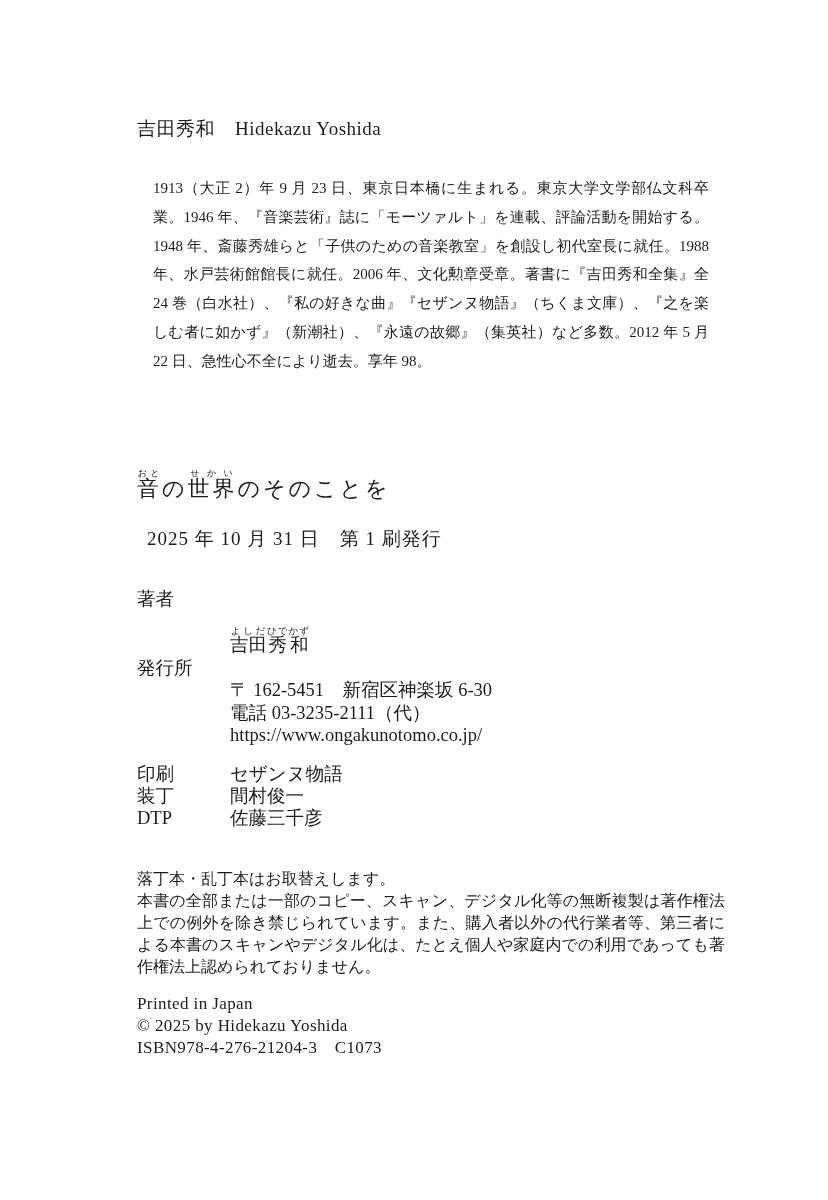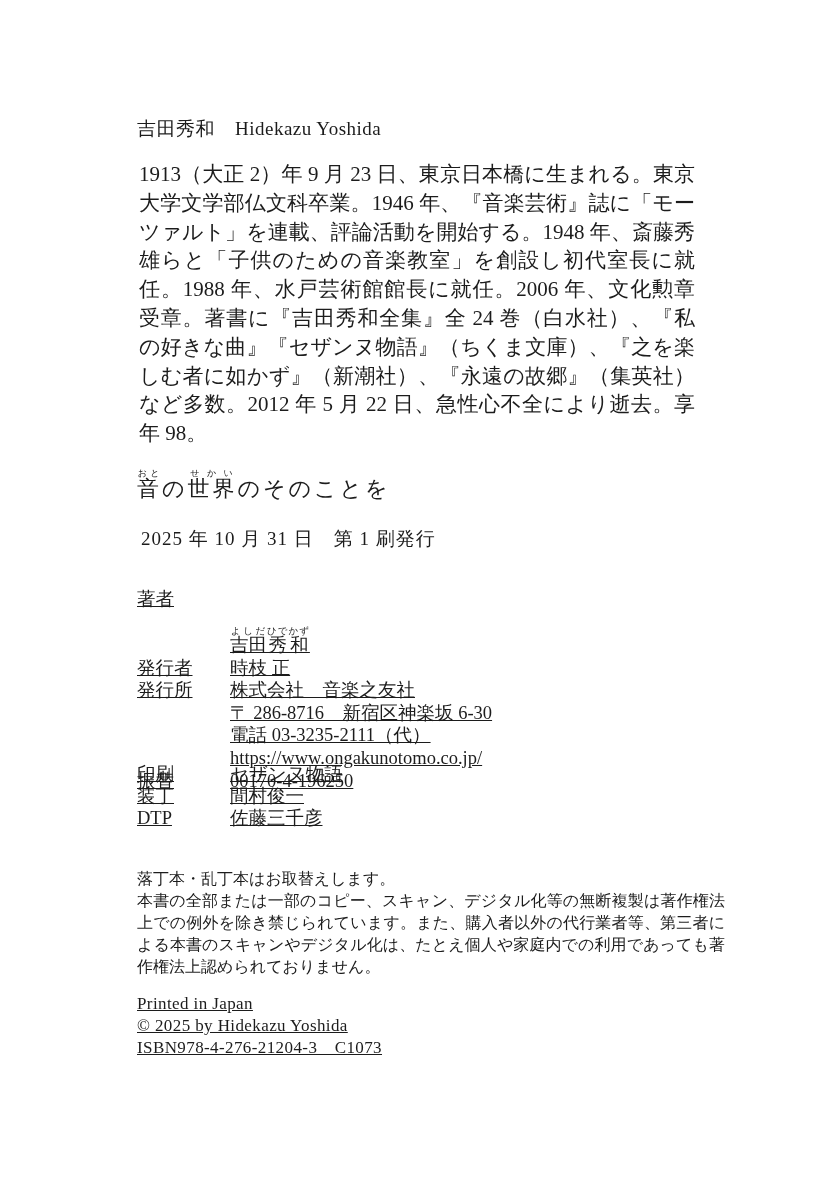--- a/index.html
+++ b/index.html
@@ -22,25 +22,25 @@
     top: 116px; left: 137px;
     font-size: 19px;
     letter-spacing: 0.5px;
     white-space: nowrap;
   }
   .author-heading .romaji { margin-left: 20px; letter-spacing: 0.5px; margin-top: 40px; }
 
   
   .bio {
     top: 158px; left: 137px; width: 556px;
-    font-size: 21px;
+    font-size: 15px;
     line-height: 28.8px;
     text-align: justify;
     text-justify: inter-character;
-    margin: 2px;
+    margin: 16px;
   }
 
   
   .book-title {
     top: 468px; left: 137px;
     font-size: 22px;
     font-weight: normal;
     letter-spacing: 3px;
     margin: 0;
     line-height: 34px;
@@ -48,33 +48,32 @@
   }
   ruby { ruby-position: over; }
   rt {
     font-size: 9px;
     letter-spacing: 2px;
     font-weight: normal;
   }
 
   
   .edition-line {
-    top: 526px; left: 141px;
+    top: 526px; left: 147px;
     font-size: 19px;
     letter-spacing: 1px;
     white-space: nowrap;
   }
 
   
   .credits { top: 588px; left: 137px; font-size: 18.5px; }
   .credits .row, .production .row {
     display: flex;
     line-height: 22.6px;
     white-space: nowrap;
-    text-decoration: underline;
   }
   .credits .label, .production .label {
     width: 93px;
     flex: 0 0 93px;
   }
   .credits .value rt { font-size: 9.5px; letter-spacing: 1px; margin-top: 38px; }
 
   
   .production { top: 763px; left: 137px; font-size: 18.5px; }
   .production .row { line-height: 22px; }
@@ -92,21 +91,21 @@
     font-family: Liberation Serif, serif;
   }
 
   
   .footer {
     top: 993px; left: 137px;
     font-size: 17px;
     line-height: 22px;
     letter-spacing: 0.4px;
   }
-  .footer div { white-space: nowrap; text-decoration: underline; }
+  .footer div { white-space: nowrap; }
 </style>
 </head>
 <body>
 
 <div>
 
   <div class="abs author-heading">
     <span>吉田秀和</span><span class="romaji">Hidekazu Yoshida</span>
   </div>
 
@@ -115,42 +114,33 @@
   <h1 class="abs book-title"><ruby><span>音</span><rt>おと</rt></ruby><span>の</span><ruby><span>世界</span><rt>せかい</rt></ruby><span>のそのことを</span></h1>
 
   <div class="abs edition-line">2025 年 10 月 31 日　第 1 刷発行</div>
 
   <div class="abs credits">
     <div class="row">
       <span class="label">著者</span>
       <span class="value"><ruby><span>吉田</span><rt>よしだ</rt></ruby><ruby><span>秀和</span><rt>ひでかず</rt></ruby></span>
     </div>
     <div class="row">
-      <span class="label">発行者</span>
-      <span class="value">時枝 正</span>
-    </div>
-    <div class="row">
       <span class="label">発行所</span>
-      <span class="value">株式会社　音楽之友社</span>
     </div>
     <div class="row">
       <span class="label"></span>
-      <span class="value">〒 286-8716　新宿区神楽坂 6-30</span>
+      <span class="value">〒 162-5451　新宿区神楽坂 6-30</span>
     </div>
     <div class="row">
       <span class="label"></span>
       <span class="value">電話 03-3235-2111（代）</span>
     </div>
     <div class="row">
       <span class="label"></span>
       <span class="value">https://www.ongakunotomo.co.jp/</span>
-    </div>
-    <div class="row">
-      <span class="label">振替</span>
-      <span class="value">00170-4-196250</span>
     </div>
   </div>
 
   <div class="abs production">
     <div class="row">
       <span class="label">印刷</span>
       <span class="value">セザンヌ物語</span>
     </div>
     <div class="row">
       <span class="label">装丁</span>

